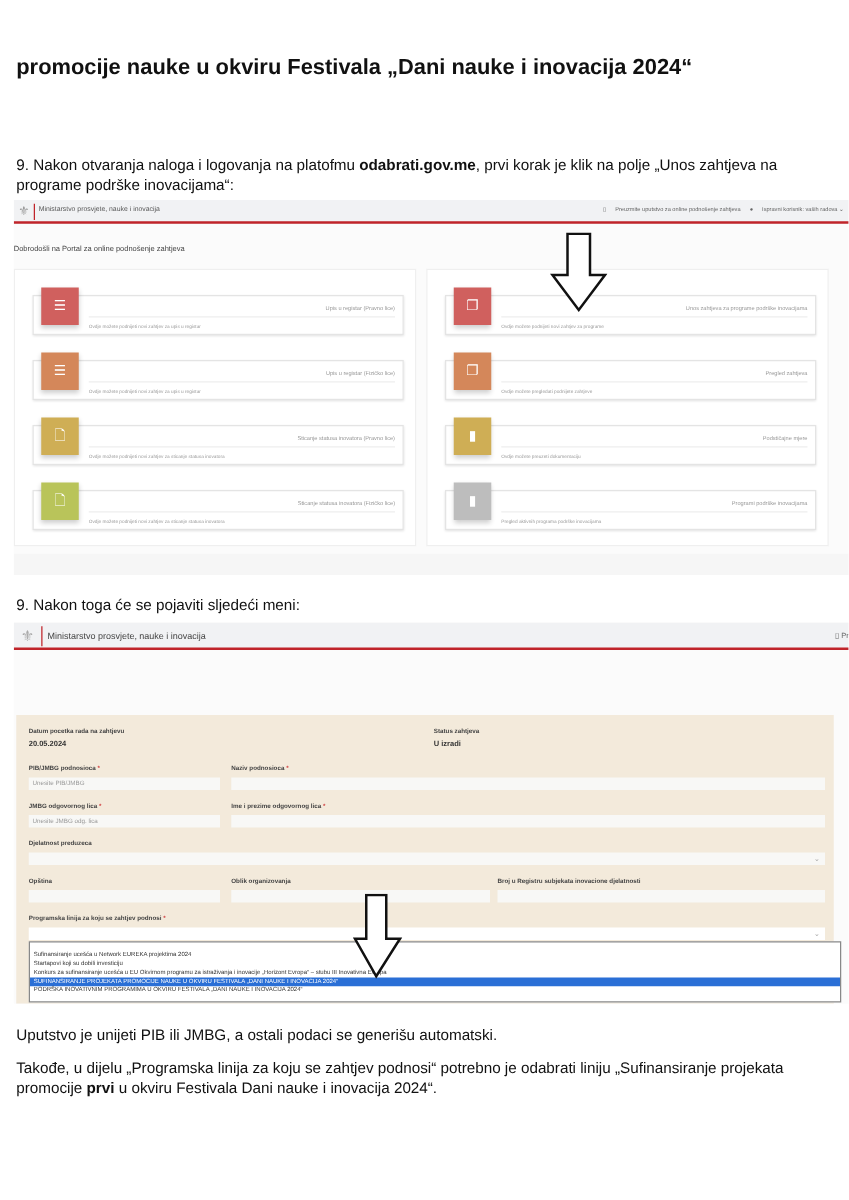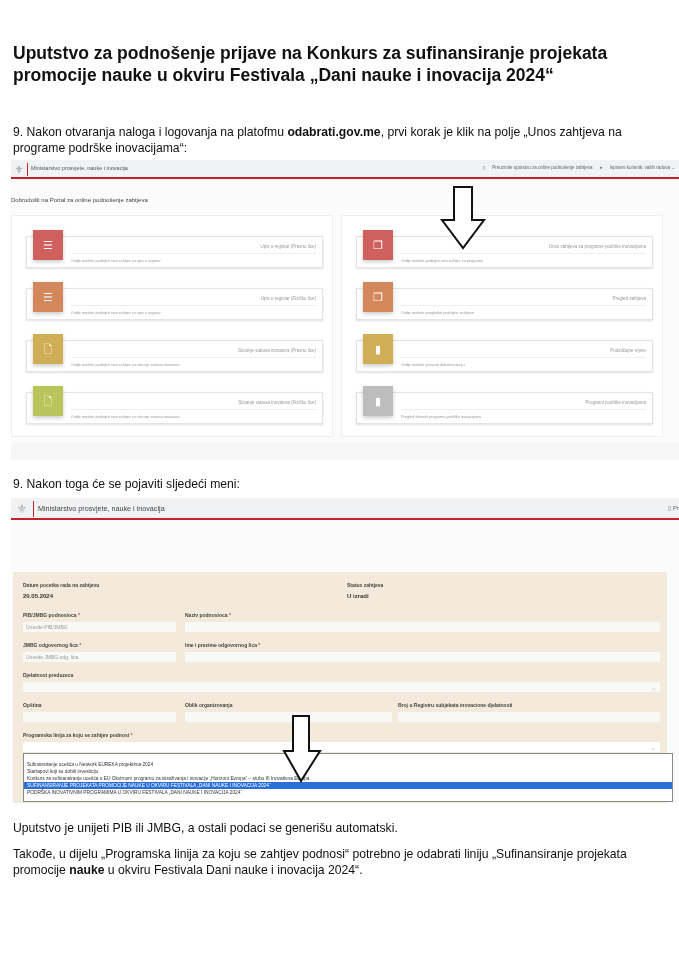--- a/index.html
+++ b/index.html
@@ -47,21 +47,20 @@
   .inp { position: absolute; height: 10px; background: #f8f8f6; border: none; font-size: 5px; color: #999; padding-left: 3px; line-height: 10px; font-family: "Liberation Sans", sans-serif; }
   .chev { position: absolute; right: 4px; top: 1px; font-size: 6px; color: #aaa; }
   .dropdown { position: absolute; left: 11px; top: 252px; width: 650px; height: 49px; background: #fff; border: 1px solid #888; }
   .opt { position: absolute; left: 0; width: 100%; height: 7px; font-size: 4.8px; line-height: 7px; padding-left: 3px; color: #333; white-space: nowrap; }
   .opt.sel { background: #2a6fd6; color: #fff; }
 </style>
 </head>
 <body>
 
 <div class="title">
-  <div>Uputstvo za podnošenje prijave na Konkurs za sufinansiranje projekata</div>
   <div>promocije nauke u okviru Festivala „Dani nauke i inovacija 2024“</div>
 </div>
 
 <div class="para" style="top:124px;width:660px;">
   <span>9. Nakon otvaranja naloga i logovanja na platofmu </span><b>odabrati.gov.me</b><span>, prvi korak je klik na polje „Unos zahtjeva na programe podrške inovacijama“:</span>
 </div>
 
 <div class="shot1">
   <div class="s1-header">
     <div class="s1-logo">⚜</div>
@@ -187,14 +186,14 @@
     <div class="opt" style="top:35px;">PODRŠKA INOVATIVNIM PROGRAMIMA U OKVIRU FESTIVALA „DANI NAUKE I INOVACIJA 2024“</div>
   </div>
 </div>
 
 <svg class="arrow" style="left:282px;top:715px;" width="40" height="68" viewBox="0 0 40 68">
   <path d="M11 1 H27 V36 H38 L19 66 L2 36 H11 Z" fill="#fff" stroke="#111" stroke-width="2"></path>
 </svg>
 
 <div class="para" style="top:820px;width:660px;">Uputstvo je unijeti PIB ili JMBG, a ostali podaci se generišu automatski.</div>
 <div class="para" style="top:846px;width:640px;">
-  <span>Takođe, u dijelu „Programska linija za koju se zahtjev podnosi“ potrebno je odabrati liniju „Sufinansiranje projekata promocije </span><b>nauke</b><span> u okviru Festivala Dani nauke i inovacija 2024“.</span>
+  <span>Takođe, u dijelu „Programska linija za koju se zahtjev podnosi“ potrebno je odabrati liniju „Sufinansiranje projekata promocije </span><b>prvi</b><span> u okviru Festivala Dani nauke i inovacija 2024“.</span>
 </div>
 
 </body></html>

